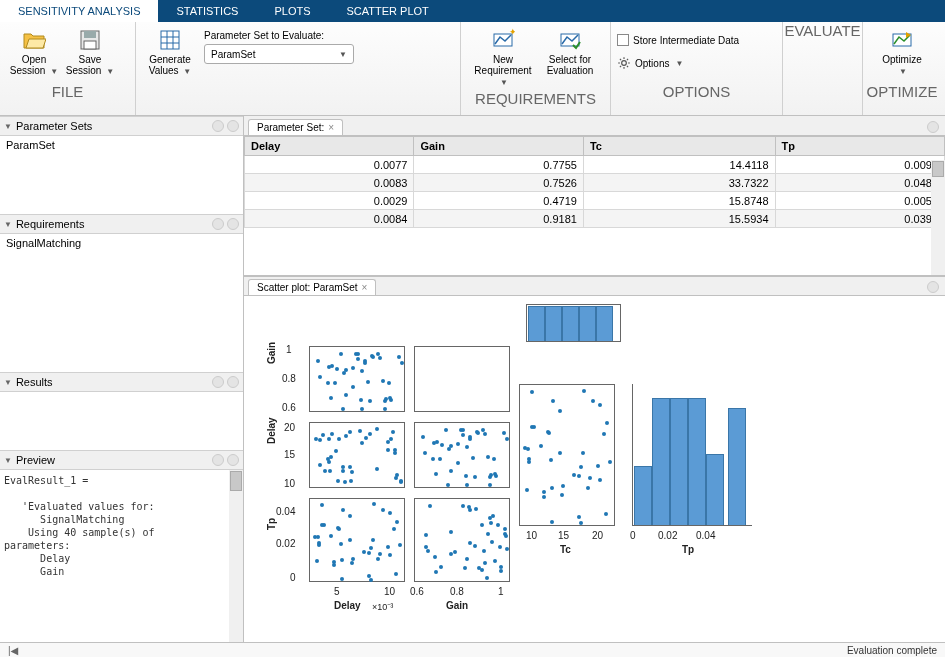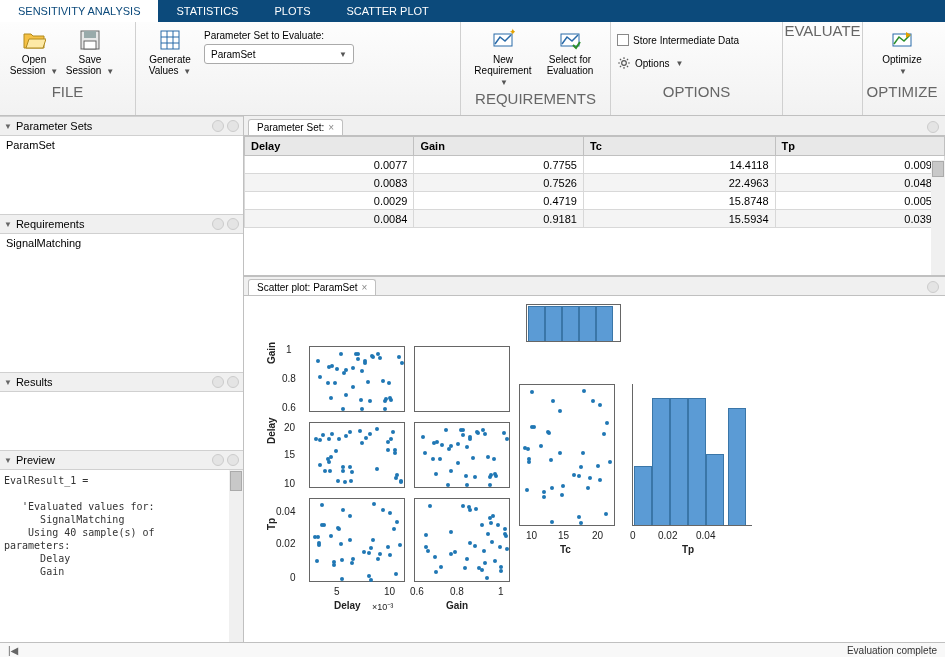--- a/index.html
+++ b/index.html
@@ -249,21 +249,21 @@
         <tbody id="tbody">
             <tr>
               <td>0.0077</td>
               <td>0.7755</td>
               <td>14.4118</td>
               <td>0.0098</td>
             </tr>
             <tr>
               <td>0.0083</td>
               <td>0.7526</td>
-              <td>22.4963</td>
+              <td>33.7322</td>
               <td>0.0483</td>
             </tr>
             <tr>
               <td>0.0029</td>
               <td>0.4719</td>
               <td>15.8748</td>
               <td>0.0052</td>
             </tr>
             <tr>
               <td>0.0084</td>

